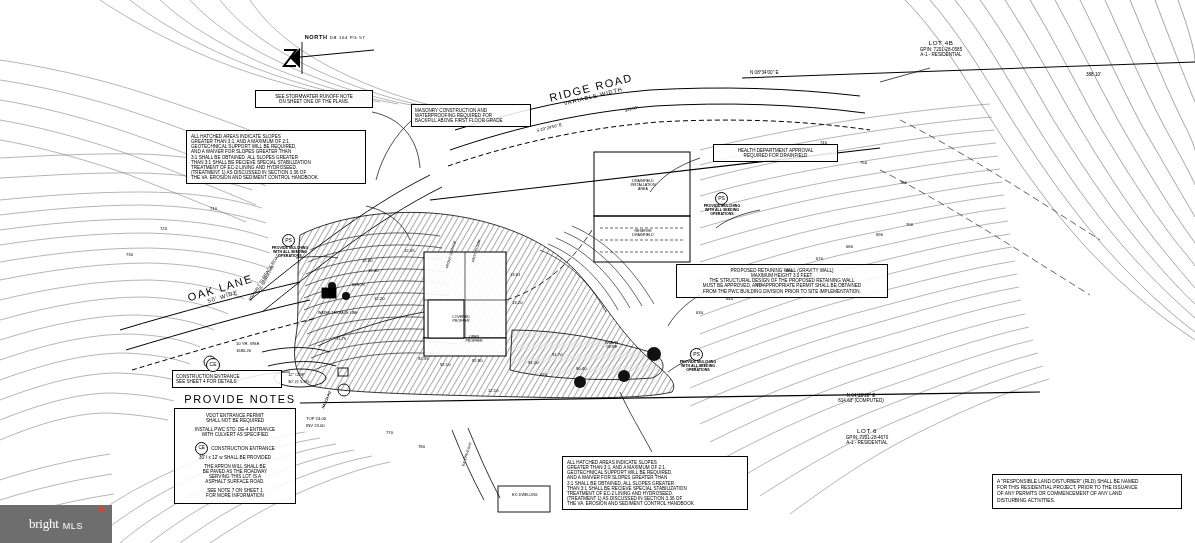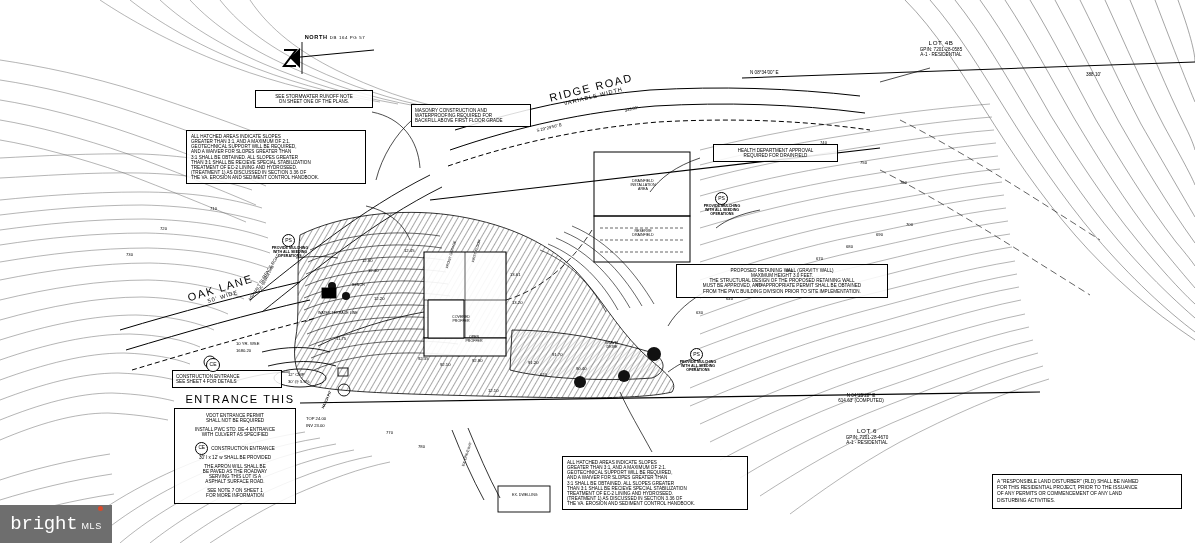--- a/index.html
+++ b/index.html
@@ -116,22 +116,22 @@
     position: absolute;
     left: 0; bottom: 0;
     width: 112px; height: 38px;
     background: #6e6e6e;
     color: #fff;
     display: flex;
     align-items: center;
     justify-content: center;
   }
   #watermark .wm-bright {
-    font-family: Liberation Mono, monospace;
-    font-size: 19px;
+    font-family: Liberation Serif, serif;
+    font-size: 13px;
     letter-spacing: -0.2px;
     position: relative;
   }
   #watermark .wm-dot {
     position: absolute;
     width: 5px; height: 5px;
     border-radius: 50%;
     top: 1px; right: 9px;
   }
   #watermark .wm-mls {
@@ -450,21 +450,21 @@
     <span class="line">THE VA. EROSION AND SEDIMENT CONTROL HANDBOOK.</span>
   </div>
 
   <div class="note-box nb-l" style="left:992px; top:474px; width:190px; padding:4px 4px; font-size:4.8px; line-height:1.3;">
     <span class="line">A "RESPONSIBLE LAND DISTURBER" (RLD) SHALL BE NAMED</span>
     <span class="line">FOR THIS RESIDENTIAL PROJECT, PRIOR TO THE ISSUANCE</span>
     <span class="line">OF ANY PERMITS OR COMMENCEMENT OF ANY LAND</span>
     <span class="line">DISTURBING ACTIVITIES.</span>
   </div>
 
-  <div id="entrance-notes-title" style="left:170px; top:393px;">ENTRANCE THIS</div>
+  <div id="entrance-notes-title" style="left:170px; top:393px;">PROVIDE NOTES</div>
 
   <div class="note-box nb-c" style="left:174px; top:408px; width:122px; padding:4px 3px; font-size:4.6px;">
     <div style="margin-bottom:4px;">
       <span class="line">VDOT ENTRANCE PERMIT</span>
       <span class="line">SHALL NOT BE REQUIRED</span>
     </div>
     <div style="margin-bottom:4px;">
       <span class="line">INSTALL PWC STD. DE-4 ENTRANCE</span>
       <span class="line">WITH CULVERT AS SPECIFIED</span>
     </div>

